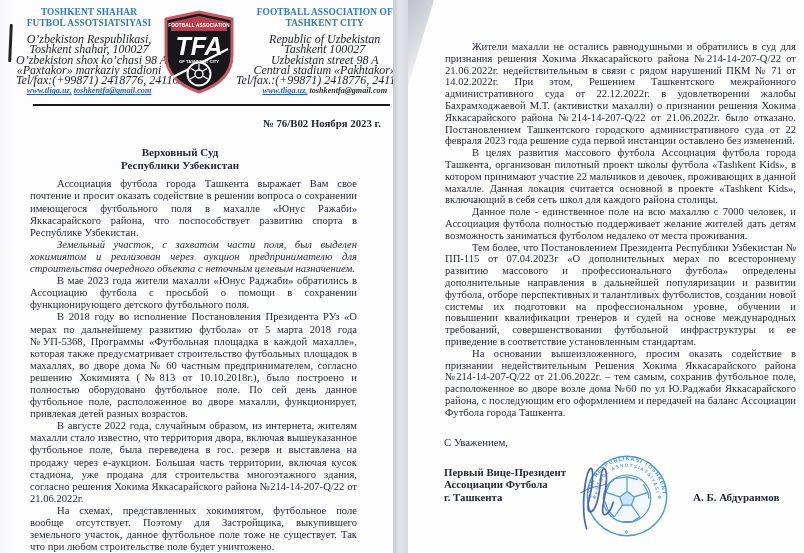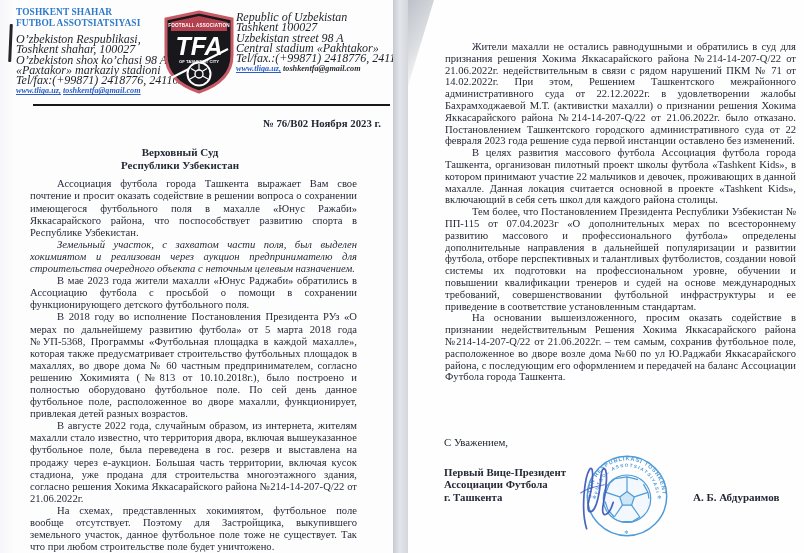--- a/index.html
+++ b/index.html
@@ -15,21 +15,21 @@
   .divider{position:absolute;left:393px;top:0;width:15px;height:553px;
     background:linear-gradient(90deg,#c6cad1 0,#e3e5ea 45%,#d4d7dd 100%)}
   .fold{position:absolute;left:0;top:0;width:26px;height:86px;
     background:linear-gradient(125deg,#b2b6be 0%,#d4d7dc 45%,rgba(255,255,255,0) 80%);
     clip-path:polygon(0 0,100% 0,0 100%);opacity:.85}
   .staple{position:absolute;left:9px;top:24px;width:3px;height:38px;background:#24252b;
     transform:rotate(2.5deg);border-radius:1px}
 
   
   .hdr{display:flex;align-items:flex-start;padding:7px 4px 0 16px}
-  .hdr-col{}
+  .hdr-col{text-align:center}
   .hdr-col.left{width:146px}
   .hdr-col.right{flex:1;padding-right:2px}
   .hdr-title{color:#2e79c9;font-weight:bold;font-size:9.4px;line-height:11px;letter-spacing:.1px}
   .addr{margin-top:5px;font-weight:normal;font-style:italic;font-size:12px;line-height:10.3px;color:#1d2026}
   .addr-line{white-space:nowrap}
   .addr-links{font-weight:bold;font-style:italic;font-size:8.2px;line-height:10.3px;margin-top:1px}
   .link{color:#2b5fc7;text-decoration:underline}
   .email-dark{color:#2a2d33}
   .logo-box{width:86px;display:flex;justify-content:flex-end;padding-top:3px}
 
@@ -90,20 +90,24 @@
           <line x1="37" y1="60" x2="37" y2="54" stroke="#ffffff" stroke-width="1.2"></line>
           <line x1="33.4" y1="66" x2="28" y2="69" stroke="#ffffff" stroke-width="1.2"></line>
           <line x1="40.6" y1="66" x2="46" y2="69" stroke="#ffffff" stroke-width="1.2"></line>
           <line x1="34" y1="61.5" x2="29" y2="58.5" stroke="#ffffff" stroke-width="1.2"></line>
           <line x1="40" y1="61.5" x2="45" y2="58.5" stroke="#ffffff" stroke-width="1.2"></line>
         </g>
       </svg>
     </div>
 
     <div class="hdr-col right">
+      <div class="hdr-title">
+        <div>FOOTBALL ASSOCIATION OF</div>
+        <div>TASHKENT CITY</div>
+      </div>
       <div class="addr">
           <div class="addr-line">Republic  of  Uzbekistan</div>
           <div class="addr-line">Tashkent  100027</div>
           <div class="addr-line">Uzbekistan street 98 A</div>
           <div class="addr-line">Central stadium «Pakhtakor»</div>
           <div class="addr-line">Tel/fax.:(+99871) 2418776, 2411034</div>
         </div>
       <div class="addr-links">
         <span class="link">www.tliga.uz,</span>
         <span class="email-dark">toshkentfa@gmail.com</span>
@@ -134,20 +138,21 @@
 </div>
 
 <div class="divider"></div>
 
 <div class="page page2">
   <div class="fold"></div>
 
   <div class="body2">
       <p>Жители махалли не остались равнодушными и обратились в суд для признания решения Хокима Яккасарайского района №214-14-207-Q/22 от 21.06.2022г. недействительным в связи с рядом нарушений ПКМ № 71 от 14.02.2022г. При этом, Решением Ташкентского межрайонного административного суда от 22.12.2022г. в удовлетворении жалобы Бахрамходжаевой М.Т. (активистки махалли) о признании решения Хокима Яккасарайского района №214-14-207-Q/22 от 21.06.2022г. было отказано. Постановлением Ташкентского городского административного суда от 22 февраля 2023 года решение суда первой инстанции оставлено без изменений.</p>
       <p>В целях развития массового футбола Ассоциация футбола города Ташкента, организован пилотный проект школы футбола «Tashkent Kids», в котором принимают участие 22 мальчиков и девочек, проживающих в данной махалле. Данная локация считается основной в проекте «Tashkent Kids», включающий в себя сеть школ для каждого района столицы.</p>
+      <p>Данное поле - единственное поле на всю махаллю с 7000 человек, и Ассоциация футбола полностью поддерживает желание жителей дать детям возможность заниматься футболом недалеко от места проживания.</p>
       <p>Тем более, что Постановлением Президента Республики Узбекистан № ПП-115 от 07.04.2023г «О дополнительных мерах по всестороннему развитию массового и профессионального футбола» определены дополнительные направления в дальнейшей популяризации и развитии футбола, отборе перспективных и талантливых футболистов, создании новой системы их подготовки на профессиональном уровне, обучении и повышении квалификации тренеров и судей на основе международных требований, совершенствовании футбольной инфраструктуры и ее приведение в соответствие установленным стандартам.</p>
       <p>На основании вышеизложенного, просим оказать содействие в признании недействительным Решения Хокима Яккасарайского района №214-14-207-Q/22 от 21.06.2022г. – тем самым, сохранив футбольное поле, расположенное во дворе возле дома №60 по ул Ю.Раджаби Яккасарайского района, с последующим его оформлением и передачей на баланс Ассоциации Футбола города Ташкента.</p>
     </div>
 
   <div class="closing">С Уважением,</div>
 
   <div class="sig-title">
       <div>Первый Вице-Президент</div>
       <div>Ассоциации Футбола</div>
       <div>г. Ташкента</div>

